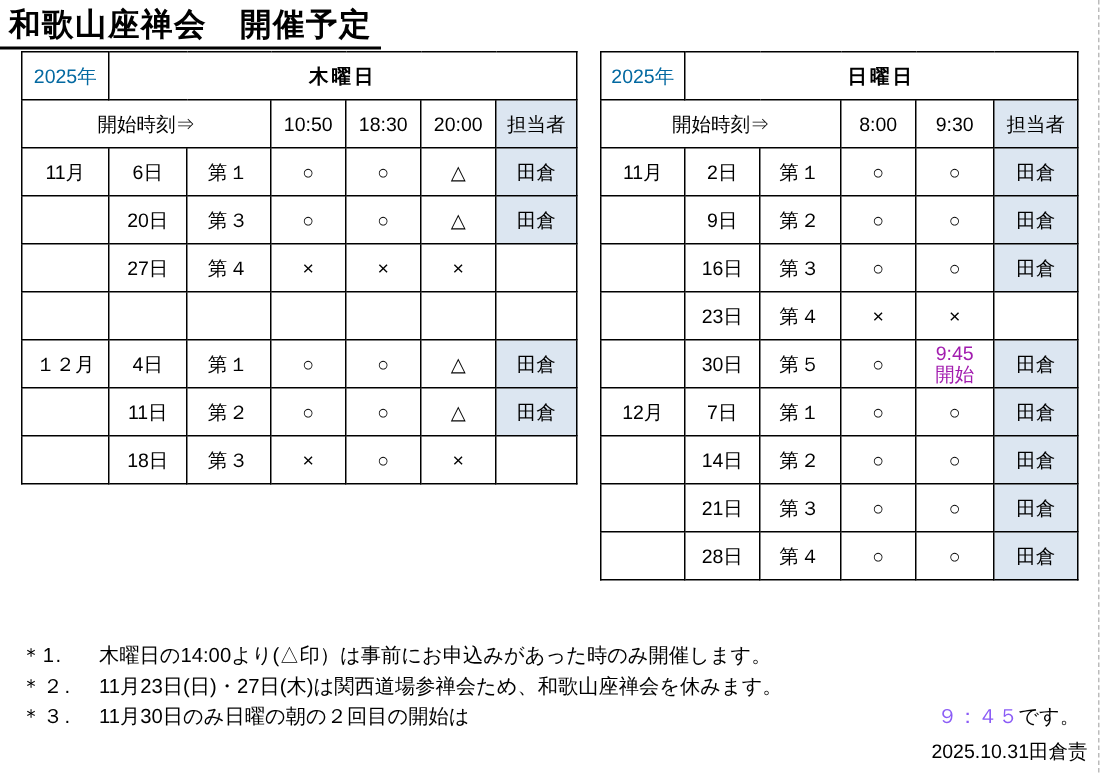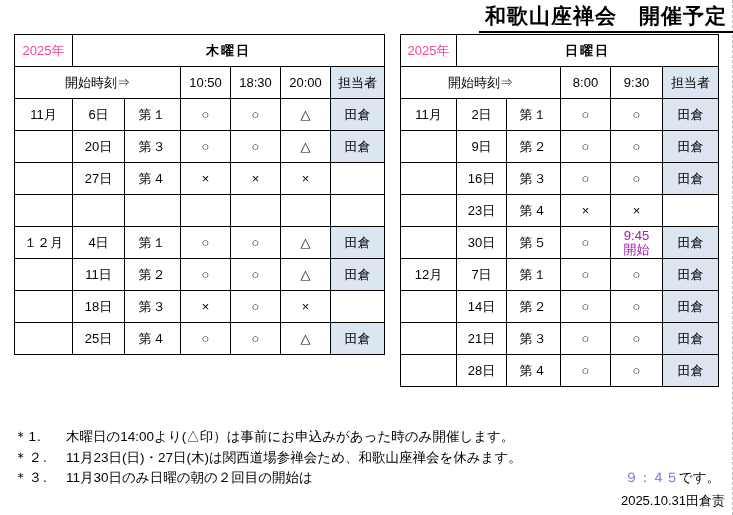--- a/index.html
+++ b/index.html
@@ -21,21 +21,21 @@
     height: 515px;
     box-sizing: border-box;
   }
 
   
   .title-wrap {
     position: absolute;
     left: 0;
     top: 2px;
     width: 733px;
-    text-align: right;
+    text-align: left;
   }
   .title {
     display: inline-block;
     font-size: 21px;
     font-weight: bold;
     letter-spacing: 1px;
     border-bottom: 2px solid #000;
     padding: 0 6px 1px 6px;
     white-space: nowrap;
   }
@@ -60,21 +60,21 @@
   .dayhdr {
     font-size: 18px;
     font-weight: bold;
     letter-spacing: 2px;
     height: 30px;
   }
   .yearcell {
     font-size: 9px;
     text-align: left;
     padding-left: 3px;
-    color: #ec4899;
+    color: #0369a1;
   }
   .subhdr {
     font-size: 12px;
     height: 28px;
   }
   .monthcell {
     font-size: 15px;
     letter-spacing: 0px;
   }
   .daycell {
@@ -235,29 +235,20 @@
         <td class="staff">田倉</td>
       </tr>
       <tr>
         <td class="monthcell"></td>
         <td class="daycell">18日</td>
         <td class="ordcell">第３</td>
         <td class="mark">×</td>
         <td class="mark">○</td>
         <td class="mark">×</td>
         <td></td>
-      </tr>
-      <tr>
-        <td class="monthcell"></td>
-        <td class="daycell">25日</td>
-        <td class="ordcell">第４</td>
-        <td class="mark">○</td>
-        <td class="mark">○</td>
-        <td class="mark">△</td>
-        <td class="staff">田倉</td>
       </tr>
     </tbody>
   </table>
 
   <table class="tbl" id="tbl-sun" style="left:400px; top:34px; width:318px;">
     <colgroup>
       <col style="width:56px">
       <col style="width:50px">
       <col style="width:54px">
       <col style="width:50px">

